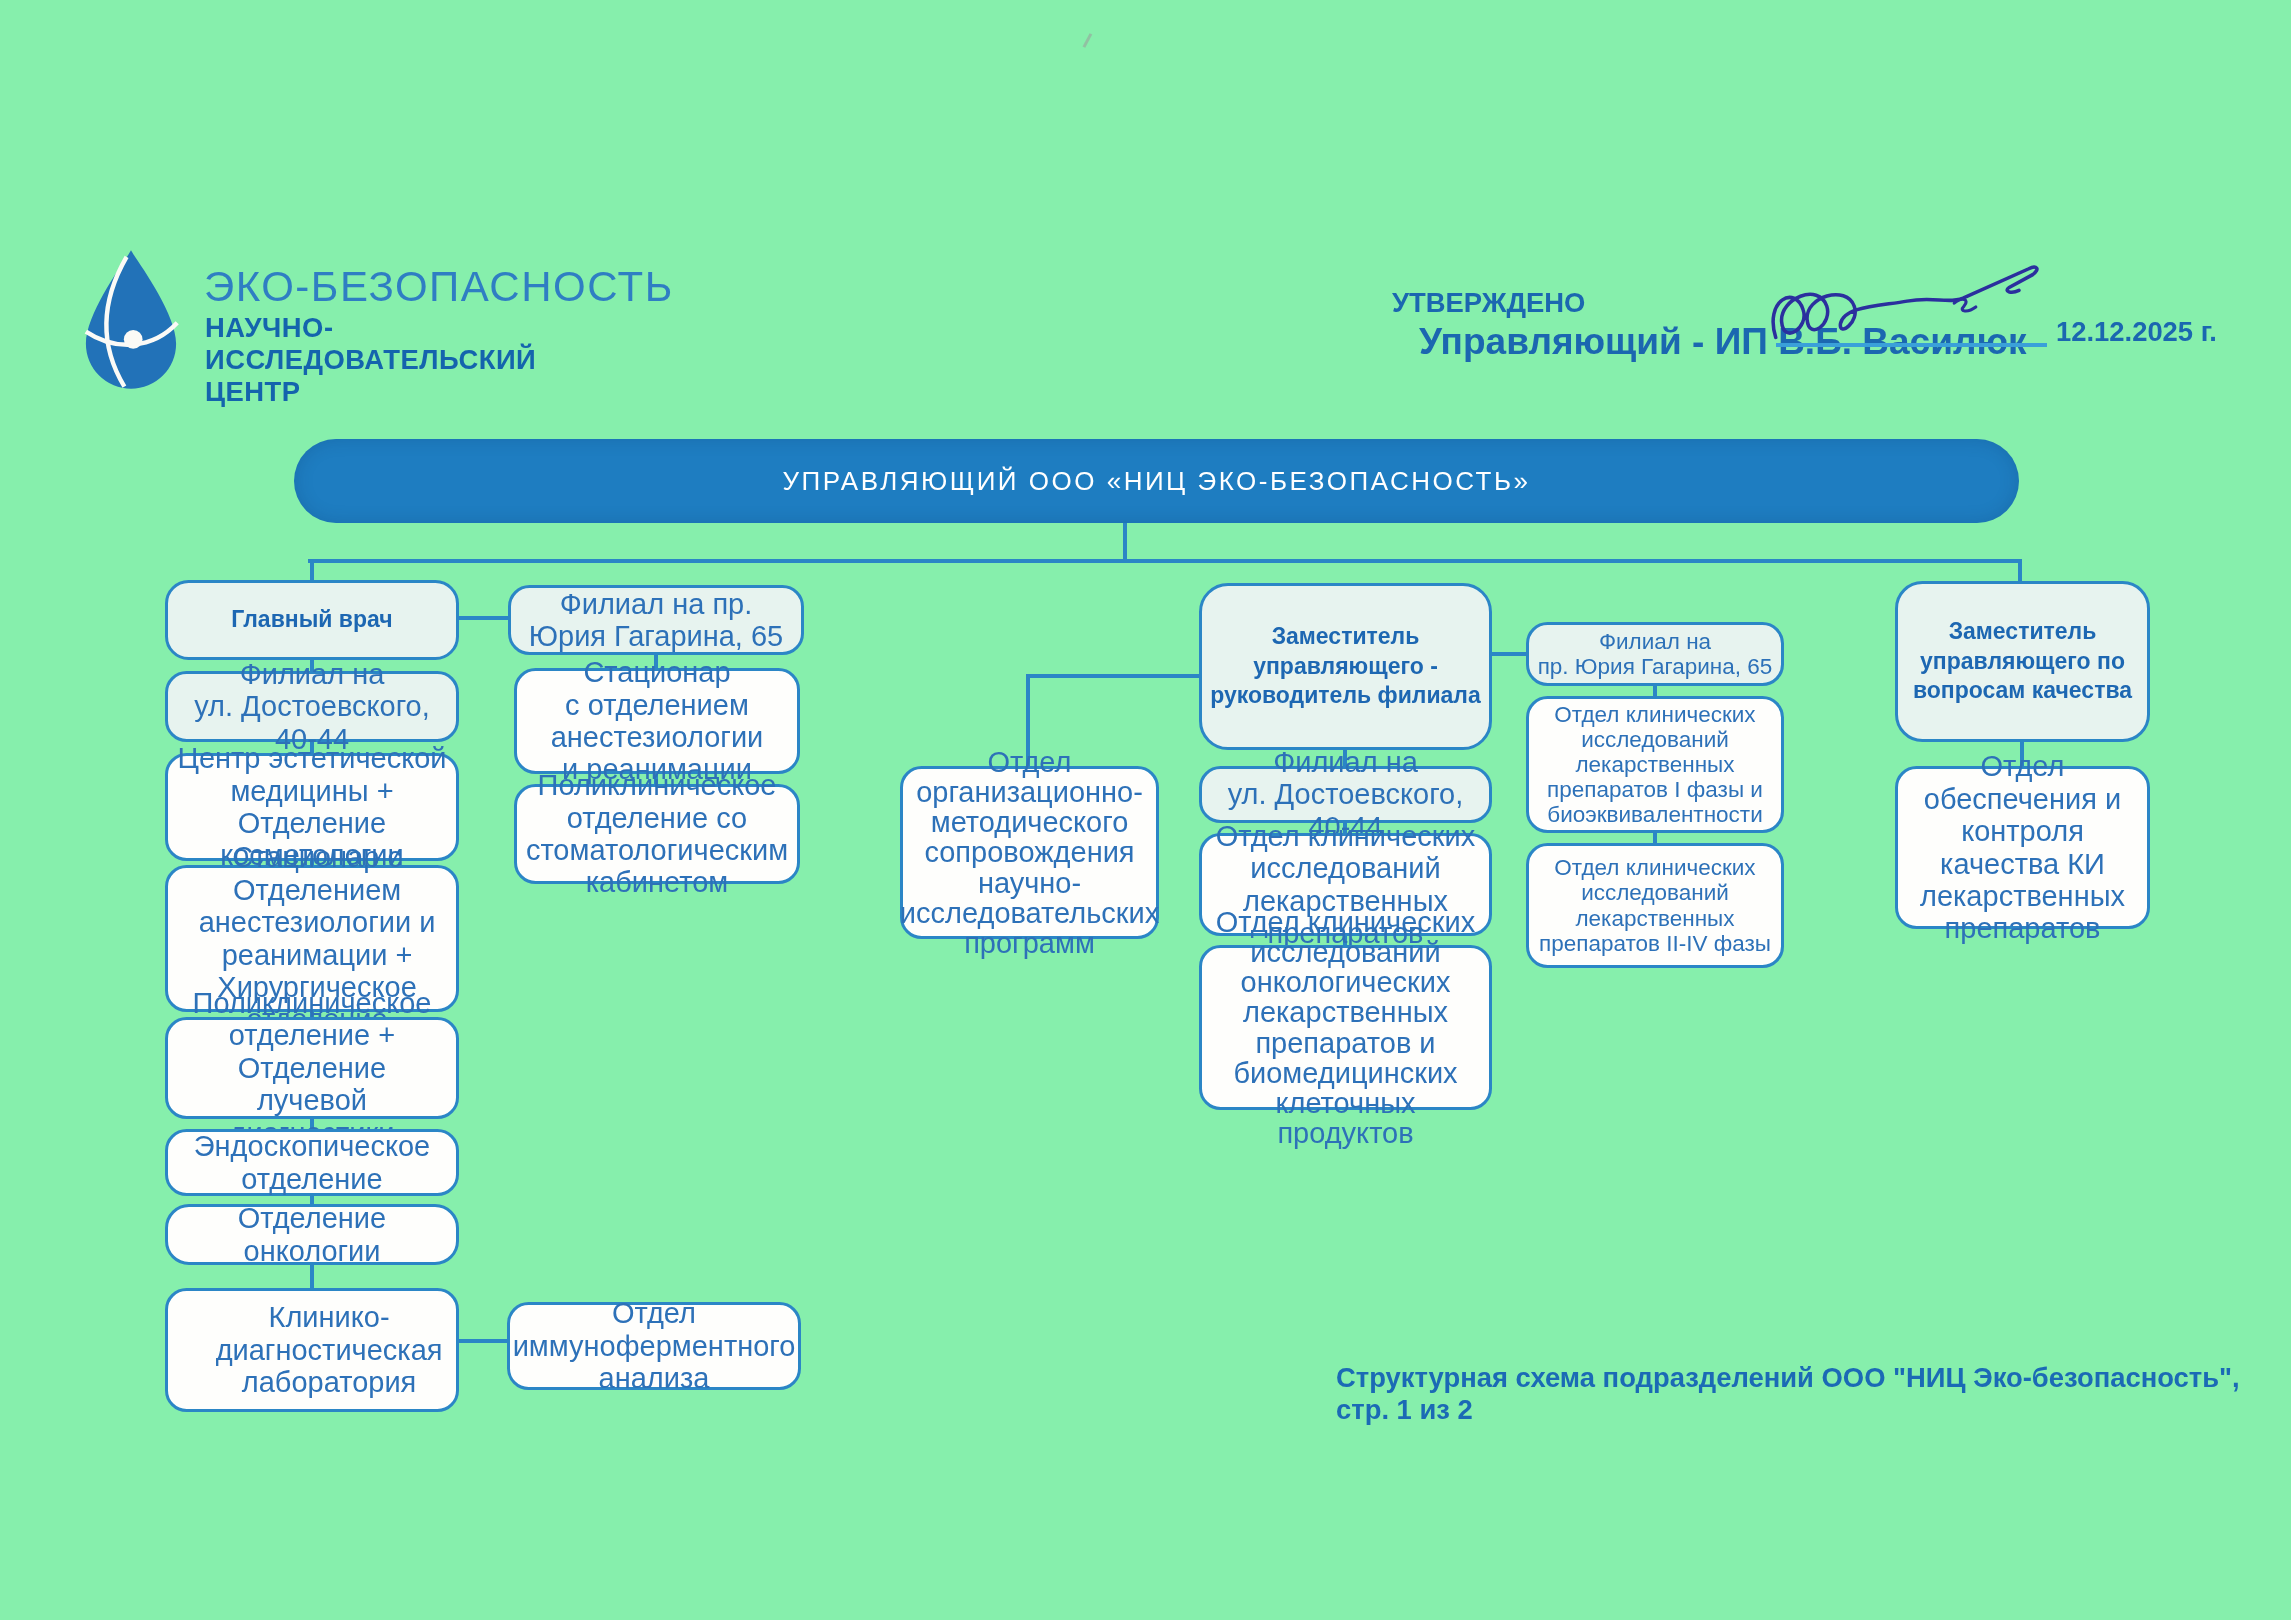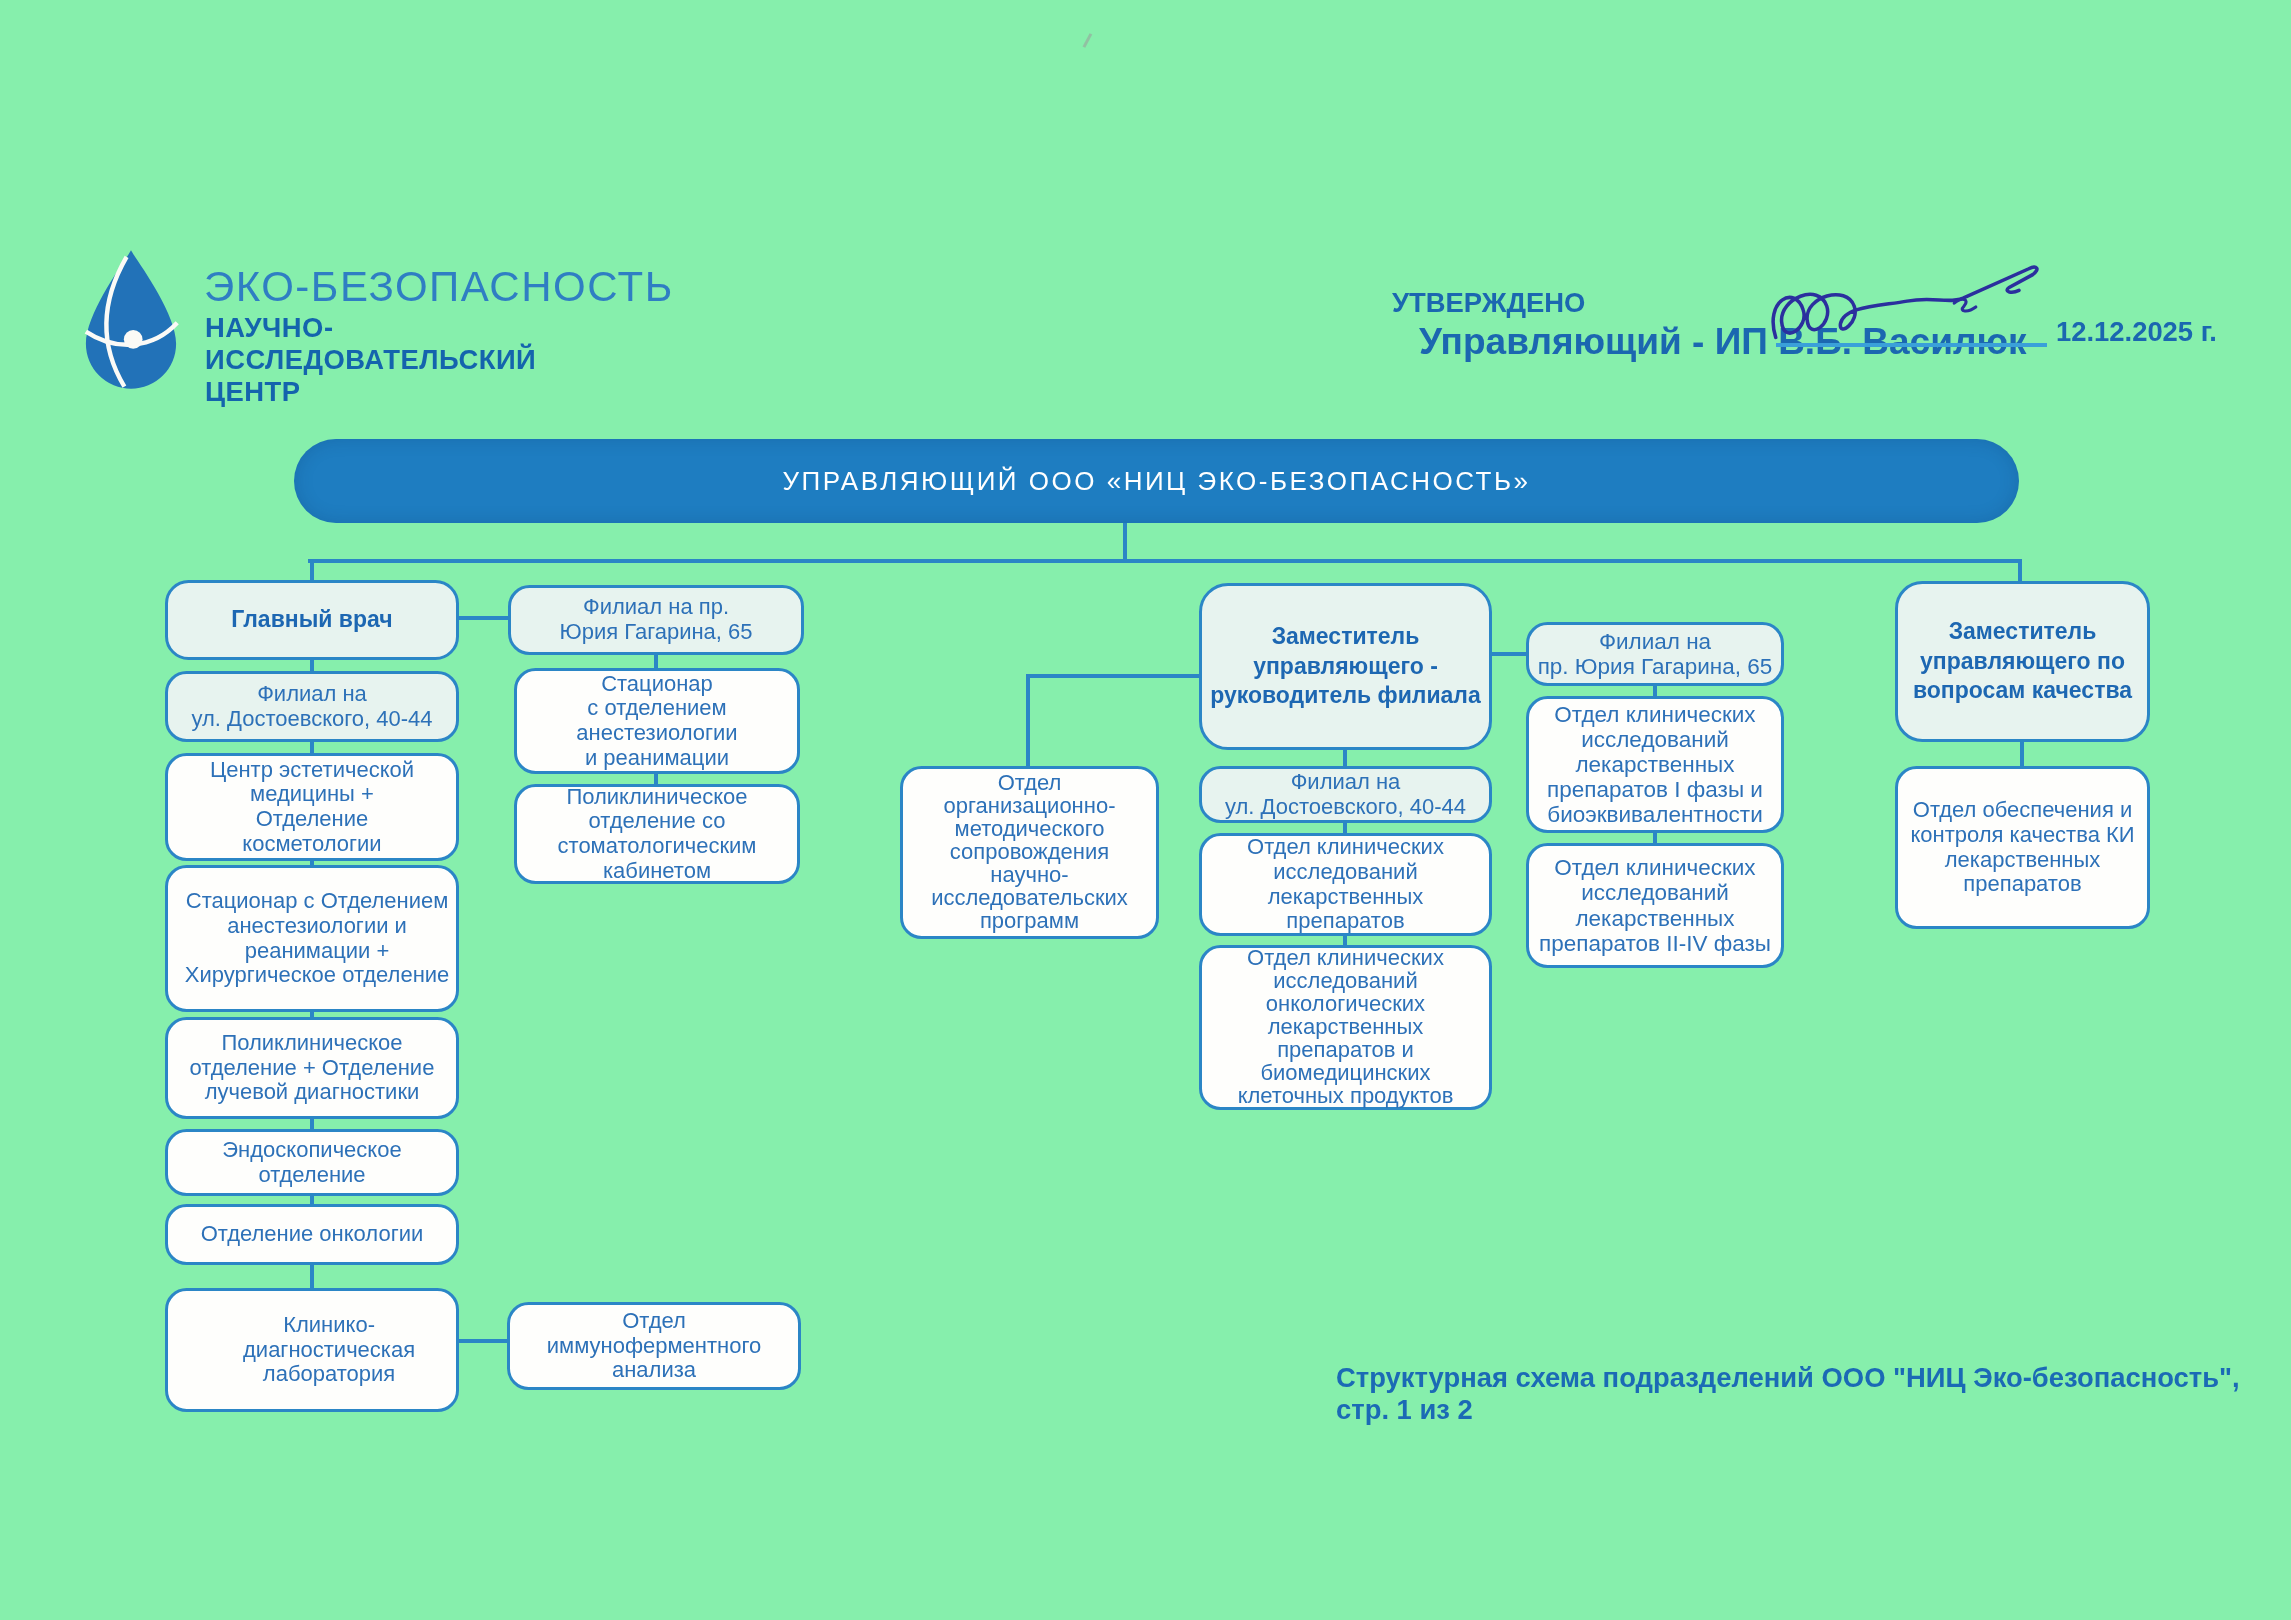--- a/index.html
+++ b/index.html
@@ -27,21 +27,21 @@
     position:absolute;left:294px;top:439px;width:1725px;height:84px;border-radius:45px;
     background:#1e7dc1;display:flex;align-items:center;justify-content:center;
     color:#fff;font-size:26px;font-weight:400;letter-spacing:2.5px;
     box-shadow:inset 0 0 17.6px rgba(0,40,80,.18);
   }
   
   .node{
     position:absolute;box-sizing:border-box;
     background:#fefefc;border:3.4px solid #2b86c6;border-radius:21.6px;
     display:flex;align-items:center;justify-content:center;text-align:center;
-    font-size:22px;line-height:1.12;color:#2d71b8;
+    font-size:29px;line-height:1.12;color:#2d71b8;
     white-space:pre-line;padding:3.9px 5.9px;
   }
   .node.fill{background:#e7f3ef;}
   .node.role{font-weight:700;font-size:23px;line-height:1.3;color:#1d67b2;border-radius:29px;}
   .node.tight{line-height:1.04;text-align:center;}
   .node.small{font-size:22.5px;}
   
   .ln{position:absolute;background:#2b86c6;}
   
   .caption{position:absolute;left:1336px;top:1362px;font-size:27.4px;font-weight:700;color:#1b6ab5;}
@@ -117,21 +117,21 @@
 косметологии</div>
   <div class="node" style="left:165px;top:865px;width:294px;height:147px;padding-left:16px;">Стационар с Отделением
 анестезиологии и
 реанимации +
 Хирургическое отделение</div>
   <div class="node" style="left:165px;top:1017px;width:294px;height:102px;">Поликлиническое
 отделение + Отделение
 лучевой диагностики</div>
   <div class="node" style="left:165px;top:1129px;width:294px;height:67px;">Эндоскопическое
 отделение</div>
-  <div class="node" style="left:165px;top:1204px;width:294px;height:61px;">Отделение онкологии</div>
+  <div class="node" style="left:165px;top:1204px;width:294px;height:61px;border-radius:24px;">Отделение онкологии</div>
   <div class="node" style="left:165px;top:1288px;width:294px;height:124px;padding-left:40px;">Клинико-диагностическая
 лаборатория</div>
   <div class="node" style="left:507px;top:1302px;width:294px;height:88px;">Отдел иммуноферментного
 анализа</div>
 
   <div class="node fill" style="left:508px;top:585px;width:296px;height:70px;">Филиал на пр.
 Юрия Гагарина, 65</div>
   <div class="node" style="left:514px;top:668px;width:286px;height:106px;">Стационар
 с отделением
 анестезиологии

